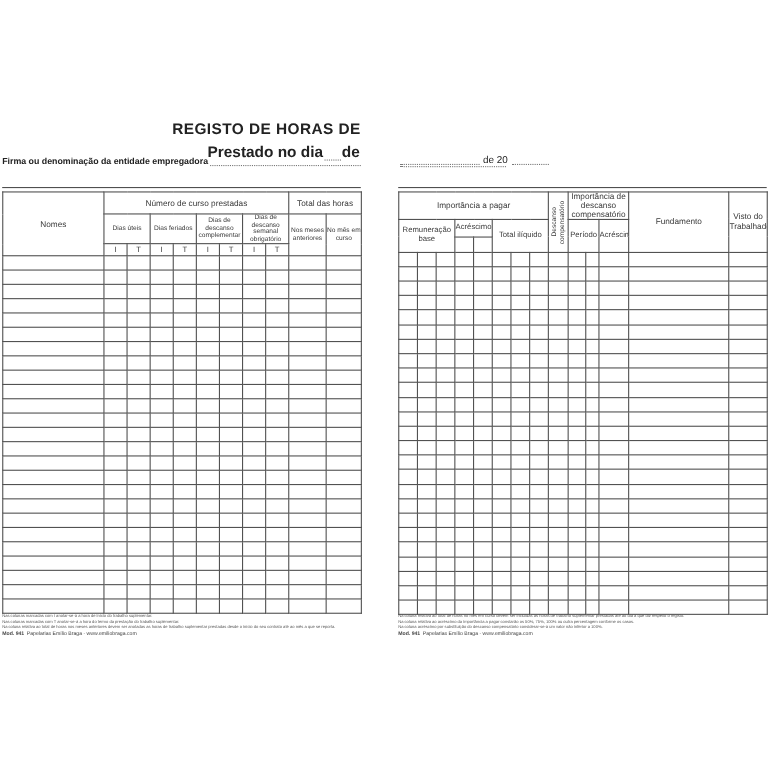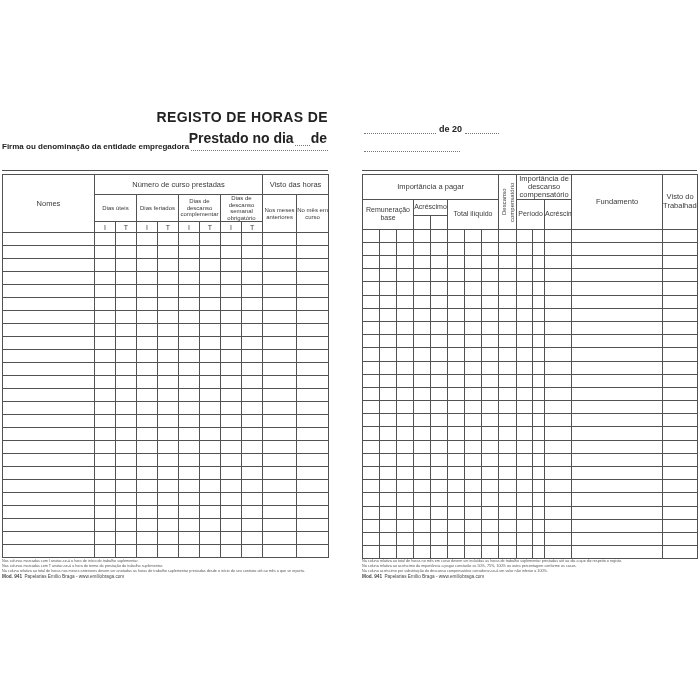--- a/index.html
+++ b/index.html
@@ -16,21 +16,21 @@
   .page-right .ttl{left:5px}
 
   .sub-left{position:absolute;top:130px;right:1px;display:flex;align-items:flex-end;font-size:14px;font-weight:bold;white-space:nowrap;color:#222}
   .gap-line{display:inline-block;width:15px;border-bottom:1px dotted #777;height:8px;margin:0 1px}
 
   .field-line{position:absolute;left:0;right:0;display:flex;align-items:center;font-size:8px;font-weight:bold;white-space:nowrap;color:#222}
   .f-firma{top:142px}
   .f-local{top:156px}
   .dots{flex:1 1 auto;border-bottom:1px dotted #777;height:8px;margin-left:2px}
 
-  .sub-right{position:absolute;top:124px;left:2px;display:flex;align-items:center;font-size:9px;font-weight:bold;white-space:nowrap;color:#222}
+  .sub-right{position:absolute;top:140px;left:2px;display:flex;align-items:center;font-size:9px;font-weight:normal;white-space:nowrap;color:#222}
   .d1{width:72px;border-bottom:1px dotted #777;height:8px;margin-right:3px}
   .d2{width:34px;border-bottom:1px dotted #777;height:8px;margin-left:3px}
   .dotline{position:absolute;top:150px;left:2px;width:96px;border-bottom:1px dotted #777;height:1px}
 
   .rule{position:absolute;top:170px;left:0;right:0;border-top:1px solid #4f4f4f}
 
   table.grid{border-collapse:collapse;table-layout:fixed;position:absolute;top:174px;left:0;background:#fff}
   .grid th,.grid td{border:1px solid #525252;padding:0;text-align:center;vertical-align:middle;font-weight:normal;color:#3a3a3a;overflow:hidden}
   #left-table{width:326px}
   #right-table{width:335px}
@@ -85,21 +85,21 @@
         <col style="width:21px">
         <col style="width:21px">
         <col style="width:21px">
       <col style="width:34px">
         <col style="width:32px">
     </colgroup>
     <thead>
       <tr class="h21">
         <th rowspan="3" class="nomes">Nomes</th>
         <th colspan="8">Número de curso prestadas</th>
-        <th colspan="2">Visto das horas</th>
+        <th colspan="2">Total das horas</th>
       </tr>
       <tr class="h24">
         <th colspan="2">Dias úteis</th>
         <th colspan="2">Dias feriados</th>
         <th colspan="2">Dias de descanso complementar</th>
         <th colspan="2">Dias de descanso semanal obrigatório</th>
         <th rowspan="2" class="tiny">Nos meses anteriores</th>
         <th rowspan="2" class="tiny">No mês em curso</th>
       </tr>
       <tr class="h12">

